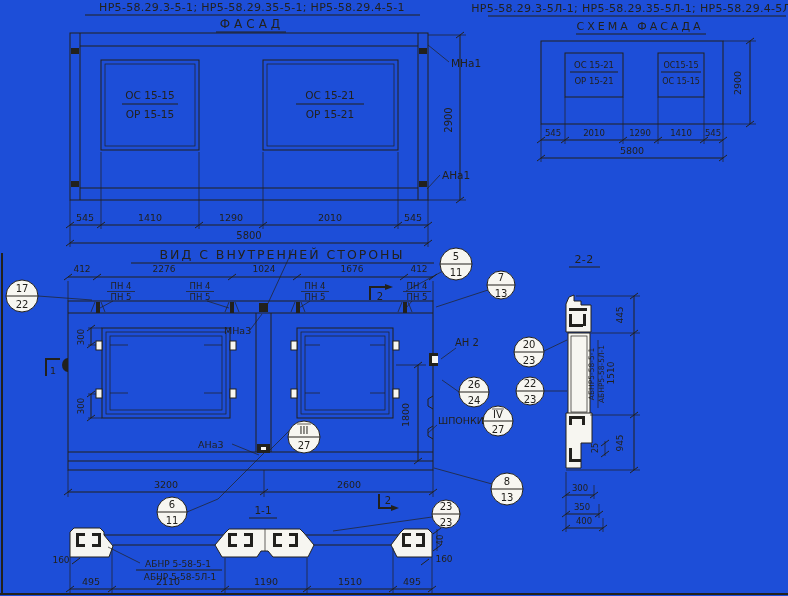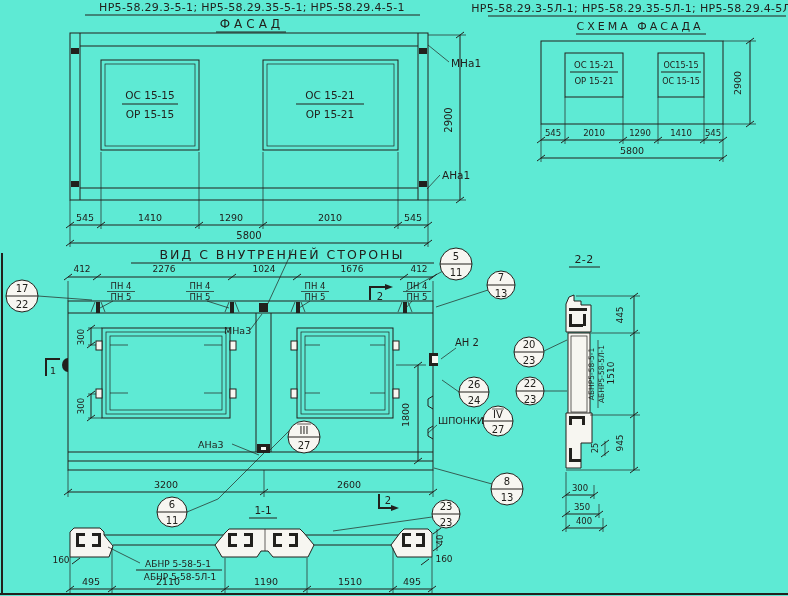--- a/index.html
+++ b/index.html
@@ -1,16 +1,16 @@
 <!DOCTYPE html>
 <html><head>
 <meta charset="utf-8">
 <style>
   html,body{margin:0;padding:0;background:#e9e8e3;}
-  .sheet{width:788px;height:596px;background:#5eead4;position:relative;overflow:hidden;}
+  .sheet{width:788px;height:596px;background:#1d4ed8;position:relative;overflow:hidden;}
   svg{display:block;}
   text{font-family:"DejaVu Sans",sans-serif;fill:#22211d;}
   .ln{stroke:#22211d;stroke-width:1;fill:none;}
   .ln2{stroke:#22211d;stroke-width:2;fill:none;}
   .lnt{stroke:#22211d;stroke-width:.7;fill:none;}
   .blk{fill:#22211d;stroke:none;}
   .pap{fill:#f7f6f1;}
   .tm{text-anchor:middle;}
   .ts{text-anchor:start;}
   .t75{font-size:7.5px;} .t8{font-size:8px;} .t85{font-size:8.5px;}

